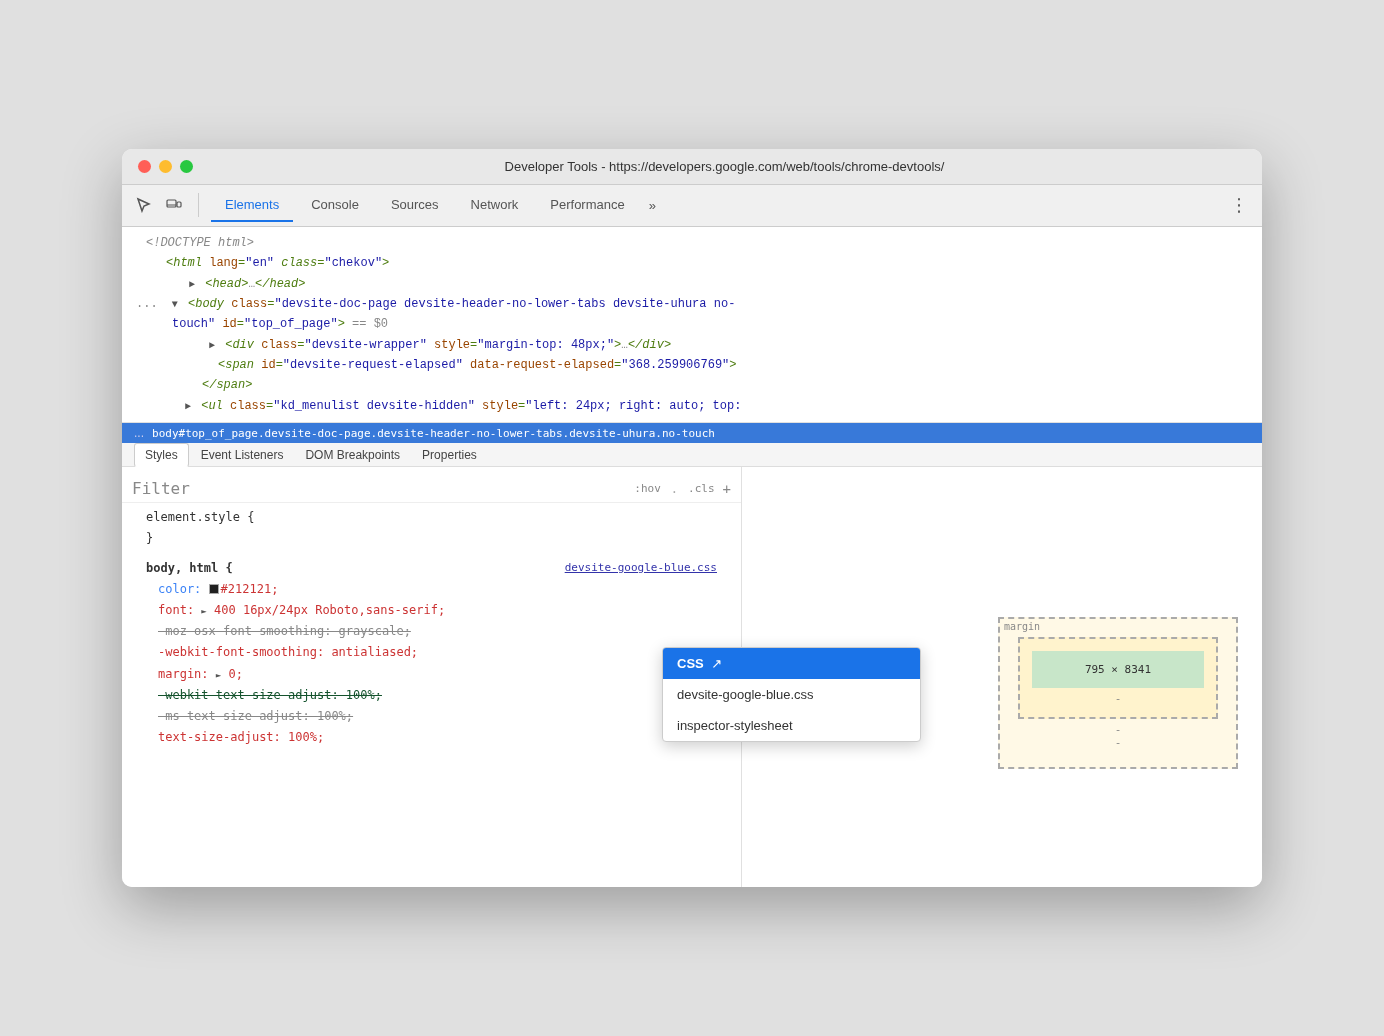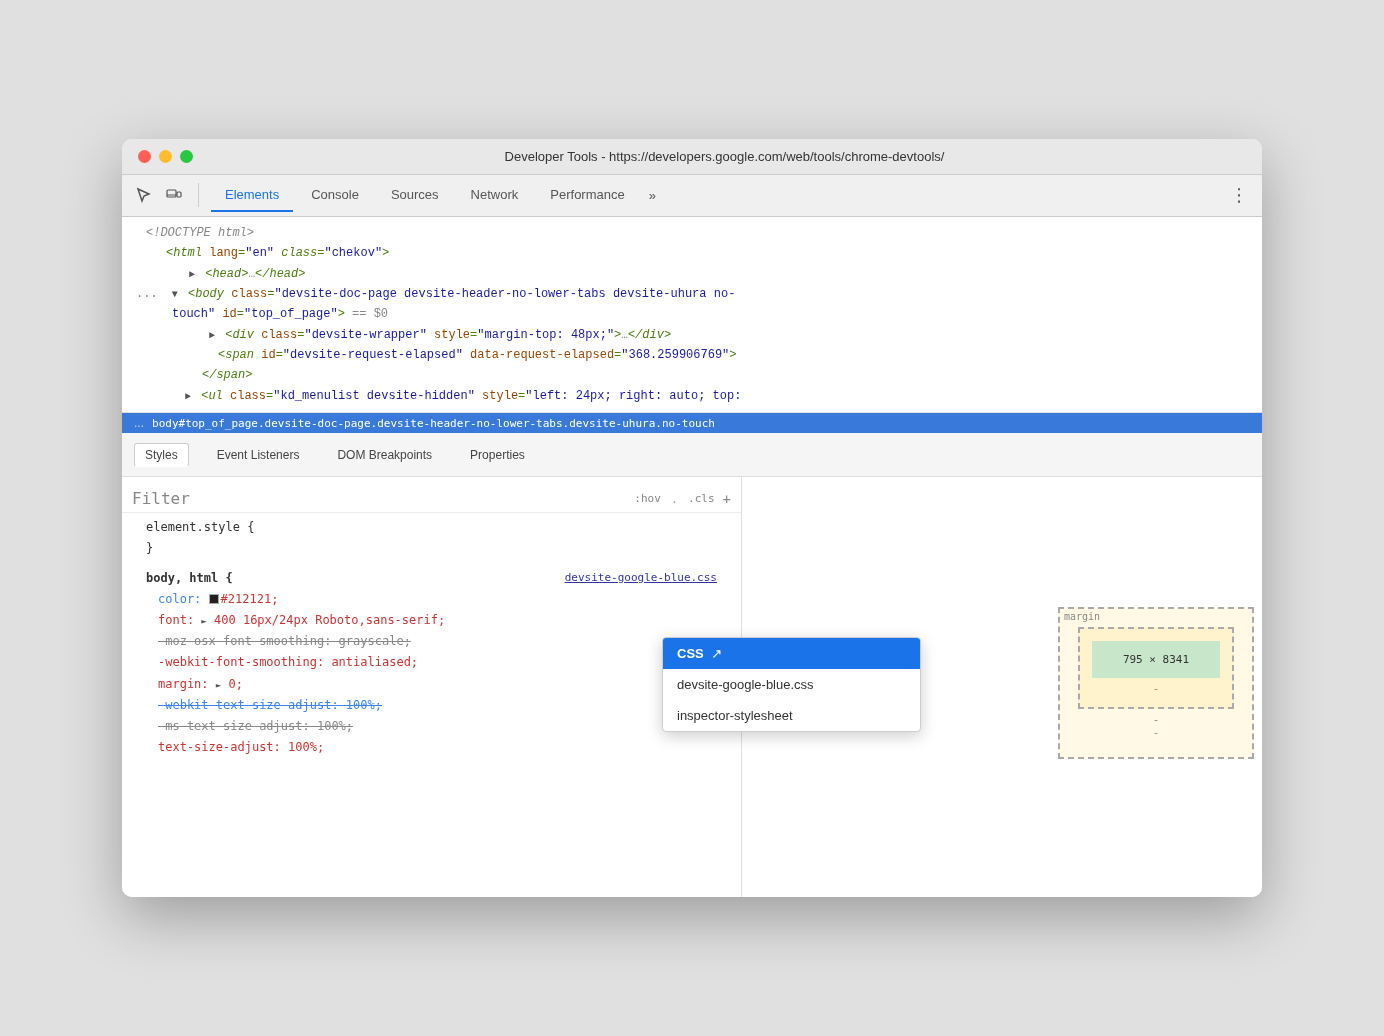--- a/index.html
+++ b/index.html
@@ -154,22 +154,22 @@
       color: #fff;
       font-size: 11px;
       font-family: 'Consolas', 'Monaco', monospace;
     }
     .styles-tabs {
       display: flex;
       align-items: center;
       padding: 0 12px;
       background: #f5f5f5;
       border-bottom: 1px solid #ddd;
-      height: 44px;
-      gap: 18px;
+      height: 24px;
+      gap: 2px;
     }
     .styles-tab {
       padding: 4px 10px;
       font-size: 12px;
       color: #444;
       cursor: pointer;
       border-radius: 3px;
     }
     .styles-tab.active {
       background: #fff;
@@ -271,23 +271,23 @@
       cursor: pointer;
       color: #333;
     }
     .dropdown-item.highlighted {
       background: #1a73e8;
       color: #fff;
     }
     
     .box-model-panel {
       position: absolute;
-      right: 8px;
+      right: 24px;
       top: 390px;
-      width: 196px;
+      width: 240px;
     }
     .box-outer {
       border: 2px dashed #aaa;
       padding: 18px;
       background: #fff9e6;
       position: relative;
       text-align: center;
       font-size: 11px;
       font-family: monospace;
       color: #666;
@@ -457,21 +457,21 @@
           <div class="css-line">
             <span style="text-decoration:line-through; color:#888;">  -moz-osx-font-smoothing: grayscale;</span>
           </div>
           <div class="css-line">
             <span class="css-prop" style="color:#c33;">  -webkit-font-smoothing: </span><span class="css-value" style="color:#c33;">antialiased;</span>
           </div>
           <div class="css-line">
             <span class="css-prop" style="color:#c33;">  margin: </span><span class="margin-arrow">►</span><span class="css-value" style="color:#c33;"> 0;</span>
           </div>
           <div class="css-line">
-            <span style="text-decoration:line-through; color:#3b82f6;margin-top:36px;">  -webkit-text-size-adjust: 100%;</span>
+            <span style="text-decoration:line-through; color:#14532d;margin-top:36px;">  -webkit-text-size-adjust: 100%;</span>
           </div>
           <div class="css-line">
             <span style="text-decoration:line-through; color:#888;">  -ms-text-size-adjust: 100%;</span>
           </div>
           <div class="css-line">
             <span class="css-prop" style="color:#c33;">  text-size-adjust: </span><span class="css-value" style="color:#c33;">100%;</span>
           </div>
         </div>
       </div>
     </div>

